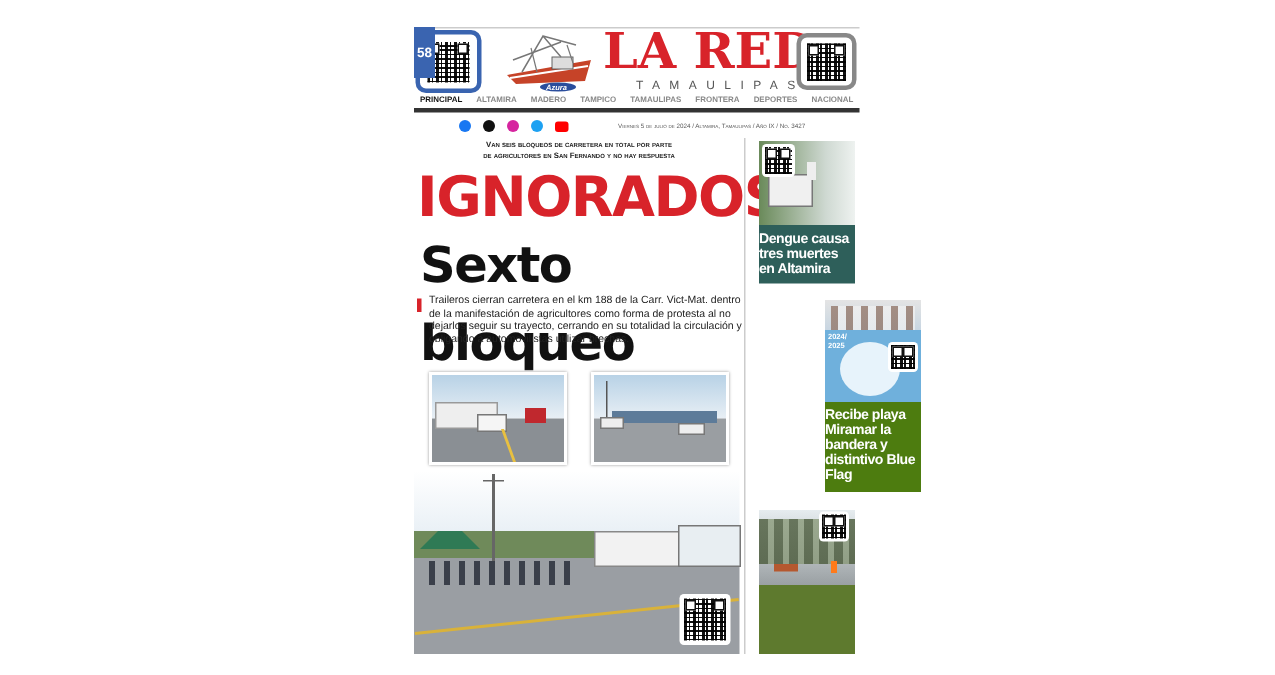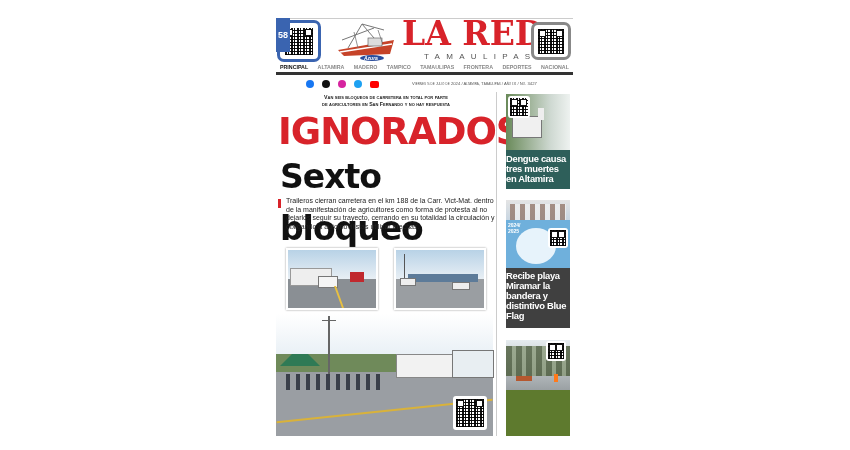--- a/index.html
+++ b/index.html
@@ -138,21 +138,21 @@
     <div class="sideimg" style="height:56px;background:linear-gradient(90deg,#6a8a5a,#cfd9d2 70%,#eef2f0);">
       <div style="position:absolute;left:6px;top:22px;width:28px;height:20px;background:#f0f0f0;border:1px solid #777;"></div>
       <div style="position:absolute;left:32px;top:14px;width:6px;height:12px;background:#eee;"></div>
       <div class="qrbox" style="left:2px;top:2px;width:22px;height:22px;">
           <div class="qr" style="left:2px;top:2px;width:18px;height:18px;"></div>
         </div>
     </div>
     <div class="sidecap" style="top:60px;">Dengue causa tres muertes en Altamira</div>
   </div>
 
-  <div class="sidecard" style="top:186px;height:128px;background:#404040;">
+  <div class="sidecard" style="top:186px;height:128px;background:#4d7c0f;margin-left:44px;">
     <div class="sideimg" style="height:68px;background:#6fb0dc;">
       <div style="position:absolute;left:0;top:0;width:64px;height:20px;background:linear-gradient(#e4e4e4,#c8d6e2);"></div>
       <div style="position:absolute;left:4px;top:4px;width:56px;height:16px;background:repeating-linear-gradient(90deg,#8a6a5a 0 5px,#f2f2f2 5px 10px);opacity:.7;"></div>
       <div style="position:absolute;left:10px;top:28px;width:40px;height:36px;border-radius:50%;background:#e7f3fb;"></div>
       <div style="position:absolute;left:2px;top:22px;font-size:5px;color:#fff;font-weight:bold;width:14px;line-height:6px;">2024/ 2025</div>
       <div class="qrbox" style="left:42px;top:28px;width:20px;height:20px;">
           <div class="qr" style="left:2px;top:2px;width:16px;height:16px;"></div>
         </div>
     </div>
     <div class="sidecap" style="top:71px;">Recibe playa Miramar la bandera y distintivo Blue Flag</div>

